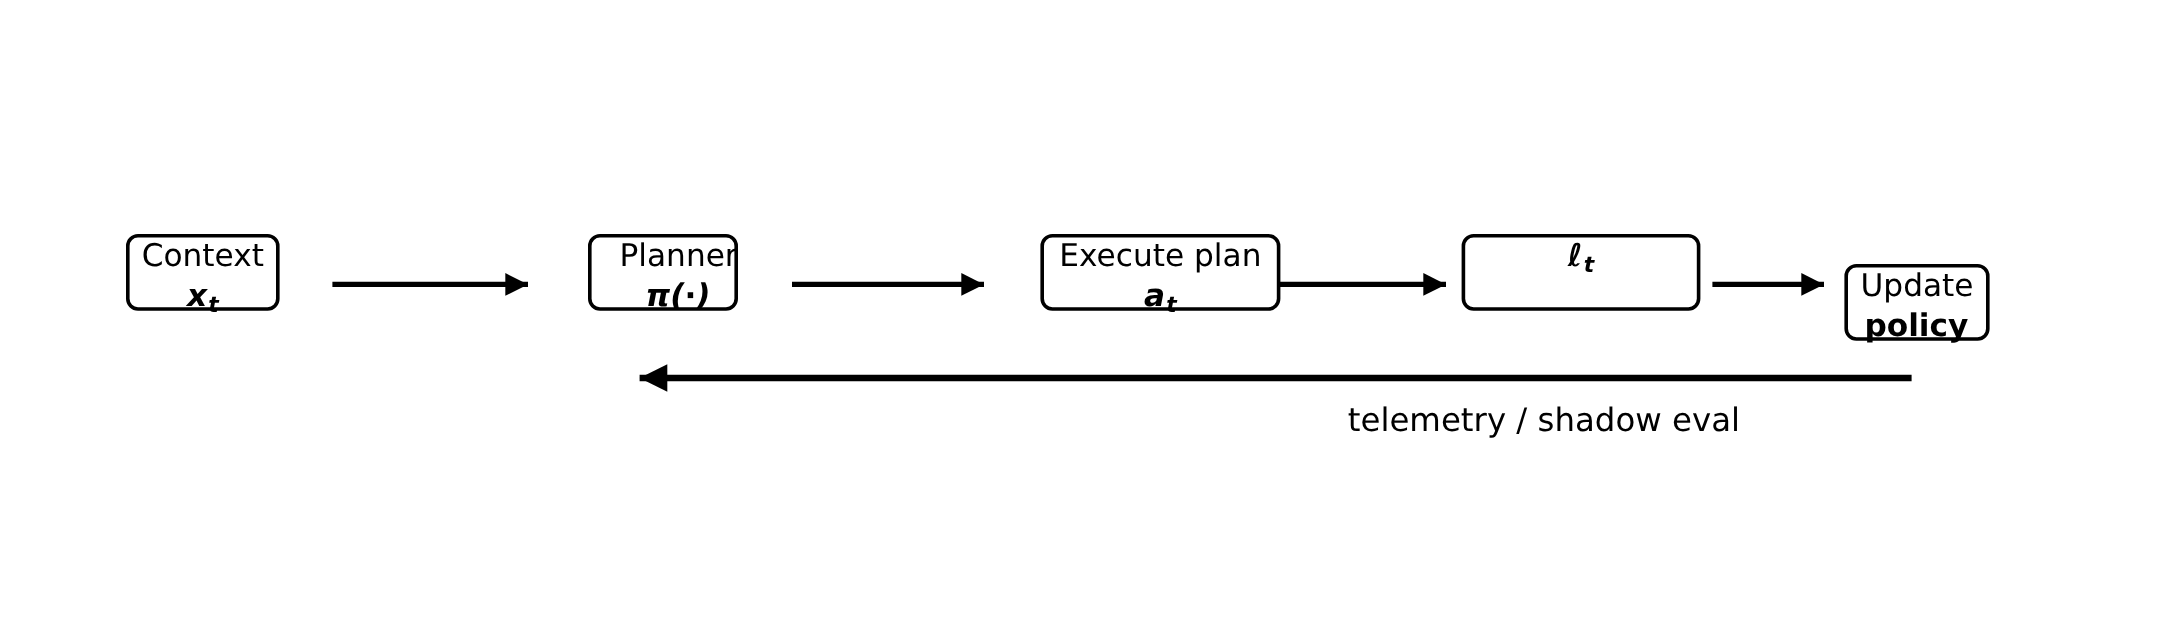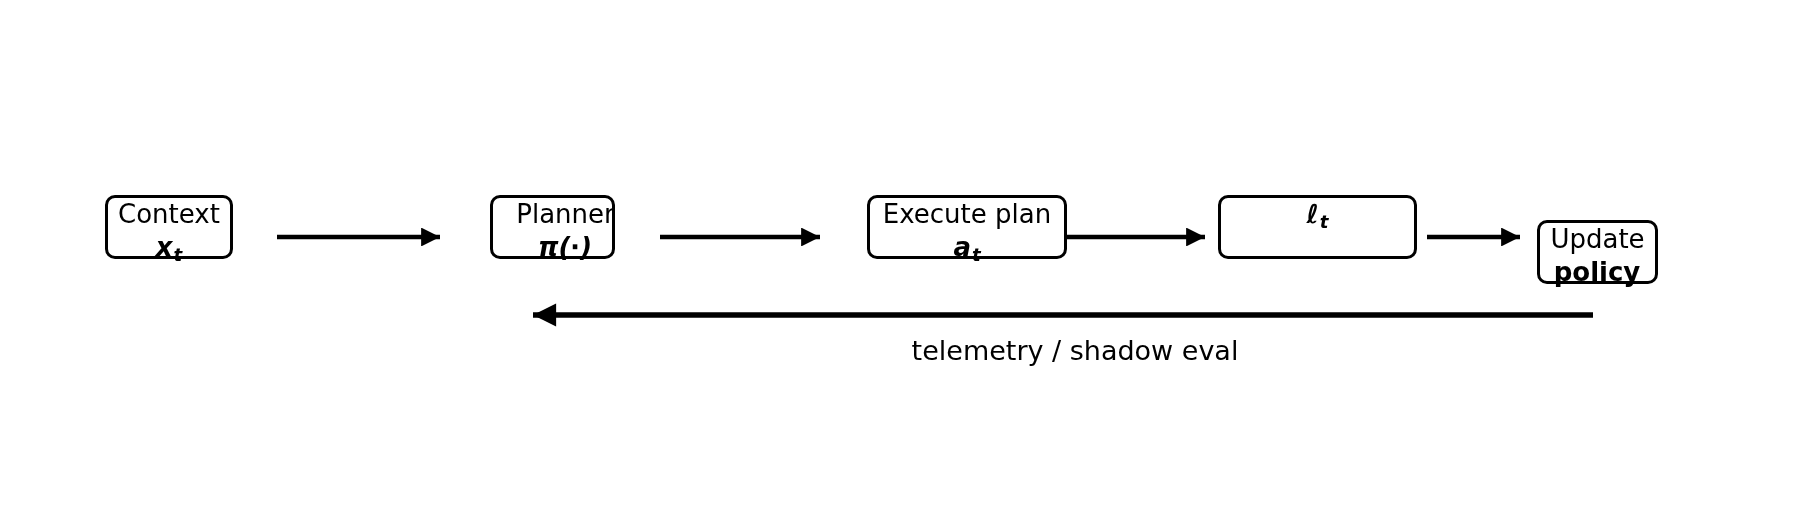--- a/index.html
+++ b/index.html
@@ -51,21 +51,21 @@
   #node-1 { left: 490px;  width: 125px; padding-left: 26px; }
   #node-2 { left: 835px;  width: 200px; margin-left: 32px; }
   #node-3 { left: 1218px; width: 199px; }
   #node-4 { left: 1537px; width: 121px; margin-top: 25px; }
 
   .feedback-label {
     position: absolute;
     top: 335px;
     left: 700px;
     width: 750px;
-    text-align: center;
+    text-align: right;
     font-size: 27px;
   }
 </style>
 </head>
 <body>
 
 <div class="canvas">
 
   <svg class="arrows" width="1800" height="520" viewBox="0 0 1800 520" xmlns="http://www.w3.org/2000/svg">
     <defs>

